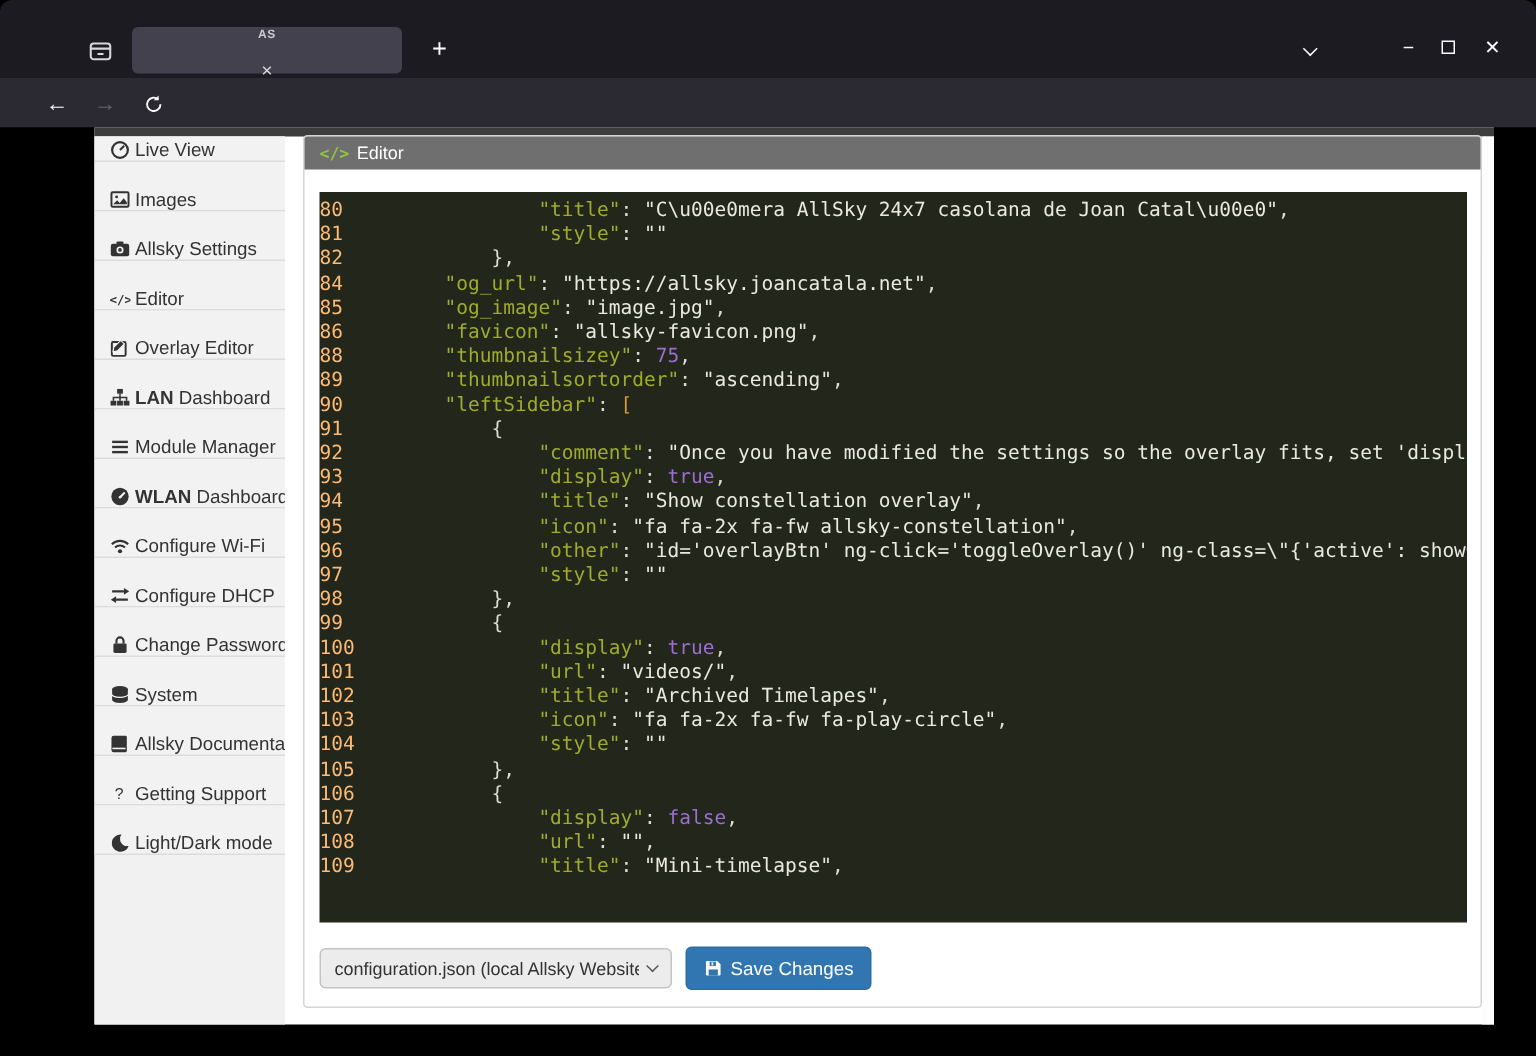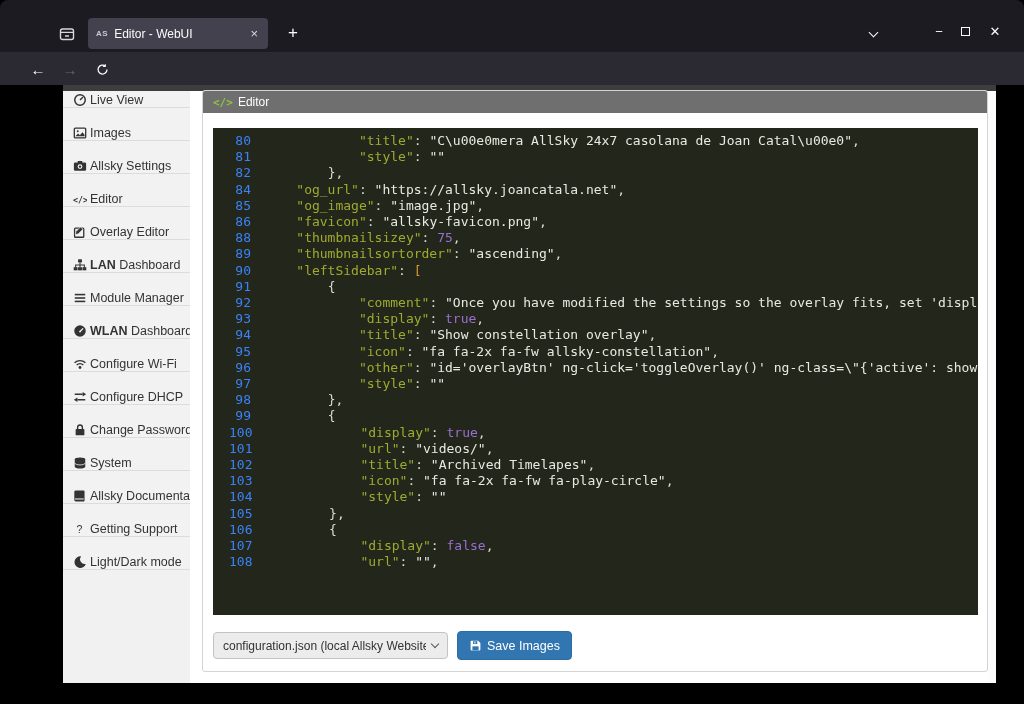--- a/index.html
+++ b/index.html
@@ -5,21 +5,21 @@
   * { margin:0; padding:0; box-sizing:border-box; }
   html,body { width:1024px; height:704px; background:#000; overflow:hidden;
               font-family:"Liberation Sans", sans-serif; }
   .window { position:absolute; inset:0; border-radius:8px 8px 0 0; overflow:hidden; }
 
   
   .tabbar { position:absolute; left:0; top:0; width:1024px; height:52px; background:#1c1b22; }
   .fxview { position:absolute; left:54px; top:22px; width:26px; height:24px; border-radius:4px;
             display:flex; align-items:center; justify-content:center; color:#d8d7dd; }
   .tab { position:absolute; left:88px; top:18px; width:180px; height:31px; background:#42414d;
-         border-radius:4px; display:flex; align-items:center; padding:0 8px; gap:6px; }
+         border-radius:4px; display:flex; align-items:center; padding:0 8px; gap:6px;flex-direction:column; }
   .tab-fav { font-size:8px; font-weight:bold; color:#c9c8cf; letter-spacing:.5px; }
   .tab-title { font-size:12px; color:#fbfbfe; flex:1; white-space:nowrap; overflow:hidden; }
   .tab-close { color:#d8d7dd; font-size:13px; padding:0 2px; }
   .newtab { position:absolute; left:280px; top:20px; color:#fbfbfe; font-size:17px; width:26px; height:26px;
             display:flex; align-items:center; justify-content:center; }
   .winctl { position:absolute; top:24px; color:#fbfbfe; font-size:13px; width:18px; text-align:center; }
   .chev { display:inline-block; width:7px; height:7px; border-right:1.6px solid #fbfbfe;
           border-bottom:1.6px solid #fbfbfe; transform:rotate(45deg); }
   .maxbox { display:inline-block; width:9px; height:9px; border:1.6px solid #fbfbfe; }
 
@@ -52,21 +52,21 @@
   .panel { position:absolute; left:139px; top:5px; width:786px; height:582px; background:#fff;
            border:1px solid #d4d4d4; border-radius:3px; }
   .panel-heading { height:22px; background:#6f6f6f; border-radius:2px 2px 0 0; color:#fff;
                    display:flex; align-items:center; padding-left:10px; font-size:12px; gap:5px; }
   .code-glyph { color:#8dc63f; font-weight:bold; font-size:11px; font-family:"DejaVu Sans Mono", monospace; }
 
   .editor { position:absolute; left:10px; top:37px; width:765px; height:487px; background:#22261b;
             overflow:hidden; font-family:"DejaVu Sans Mono", monospace; font-size:13px; line-height:16.2px;
             padding-top:5px; }
   .cline { white-space:pre; display:flex; }
-  .ln { flex:0 0 52px; text-align:right; padding-right:14px; color:#3b82f6;padding-left:16px; }
+  .ln { flex:0 0 52px; text-align:left; padding-right:14px; color:#fdba74; }
   .tk-k { color:#9fab30; }
   .tk-p { color:#dcdcd4; }
   .tk-s { color:#e9e9e1; }
   .tk-n2 { color:#9a6fd0; }
   .tk-b { color:#d79b30; }
 
   .controls { position:absolute; left:10px; top:540px; display:flex; align-items:center; }
   .fselect { width:235px; height:27px; background:#ececec; border:1px solid #c3c3c3; border-radius:4px;
              display:flex; align-items:center; padding:0 9px; font-size:12px; color:#333; }
   .fselect .lbl { flex:1; white-space:nowrap; overflow:hidden; }
@@ -302,34 +302,35 @@
             <div class="cline"><span class="ln">99</span><span><span class="tk-p">        </span><span class="tk-p">{</span></span></div>
             <div class="cline"><span class="ln">100</span><span><span class="tk-p">            </span><span class="tk-k">"display"</span><span class="tk-p">: </span><span class="tk-n2">true</span><span class="tk-p">,</span></span></div>
             <div class="cline"><span class="ln">101</span><span><span class="tk-p">            </span><span class="tk-k">"url"</span><span class="tk-p">: </span><span class="tk-s">"videos/"</span><span class="tk-p">,</span></span></div>
             <div class="cline"><span class="ln">102</span><span><span class="tk-p">            </span><span class="tk-k">"title"</span><span class="tk-p">: </span><span class="tk-s">"Archived Timelapes"</span><span class="tk-p">,</span></span></div>
             <div class="cline"><span class="ln">103</span><span><span class="tk-p">            </span><span class="tk-k">"icon"</span><span class="tk-p">: </span><span class="tk-s">"fa fa-2x fa-fw fa-play-circle"</span><span class="tk-p">,</span></span></div>
             <div class="cline"><span class="ln">104</span><span><span class="tk-p">            </span><span class="tk-k">"style"</span><span class="tk-p">: </span><span class="tk-s">""</span></span></div>
             <div class="cline"><span class="ln">105</span><span><span class="tk-p">        </span><span class="tk-p">},</span></span></div>
             <div class="cline"><span class="ln">106</span><span><span class="tk-p">        </span><span class="tk-p">{</span></span></div>
             <div class="cline"><span class="ln">107</span><span><span class="tk-p">            </span><span class="tk-k">"display"</span><span class="tk-p">: </span><span class="tk-n2">false</span><span class="tk-p">,</span></span></div>
             <div class="cline"><span class="ln">108</span><span><span class="tk-p">            </span><span class="tk-k">"url"</span><span class="tk-p">: </span><span class="tk-s">""</span><span class="tk-p">,</span></span></div>
+            <div class="cline"><span class="ln">109</span><span><span class="tk-p">            </span><span class="tk-k">"title"</span><span class="tk-p">: </span><span class="tk-s">"Mini-timelapse"</span><span class="tk-p">,</span></span></div>
           </div>
         <div class="controls">
           <div class="fselect">
             <span class="lbl">configuration.json (local Allsky Website)</span>
             <span class="selchev"></span>
           </div>
           <div class="savebtn">
             <svg width="13" height="13" viewBox="0 0 16 16">
                 <path d="M2 3 a1 1 0 0 1 1-1 h8.2 L14 4.8 V13 a1 1 0 0 1 -1 1 H3 a1 1 0 0 1 -1-1 z" fill="#fff"></path>
                 <rect x="5" y="2.6" width="5.2" height="3.6" fill="#3276b1"></rect>
                 <rect x="6.6" y="3.2" width="1.4" height="2.4" fill="#fff"></rect>
                 <rect x="4.2" y="9" width="7.6" height="5" fill="#3276b1"></rect>
               </svg>
-            <span>Save Images</span>
+            <span>Save Changes</span>
           </div>
         </div>
       </div>
 
       <div class="scrollstrip"></div>
     </div>
   </div>
 </div>
 
 </body></html>

